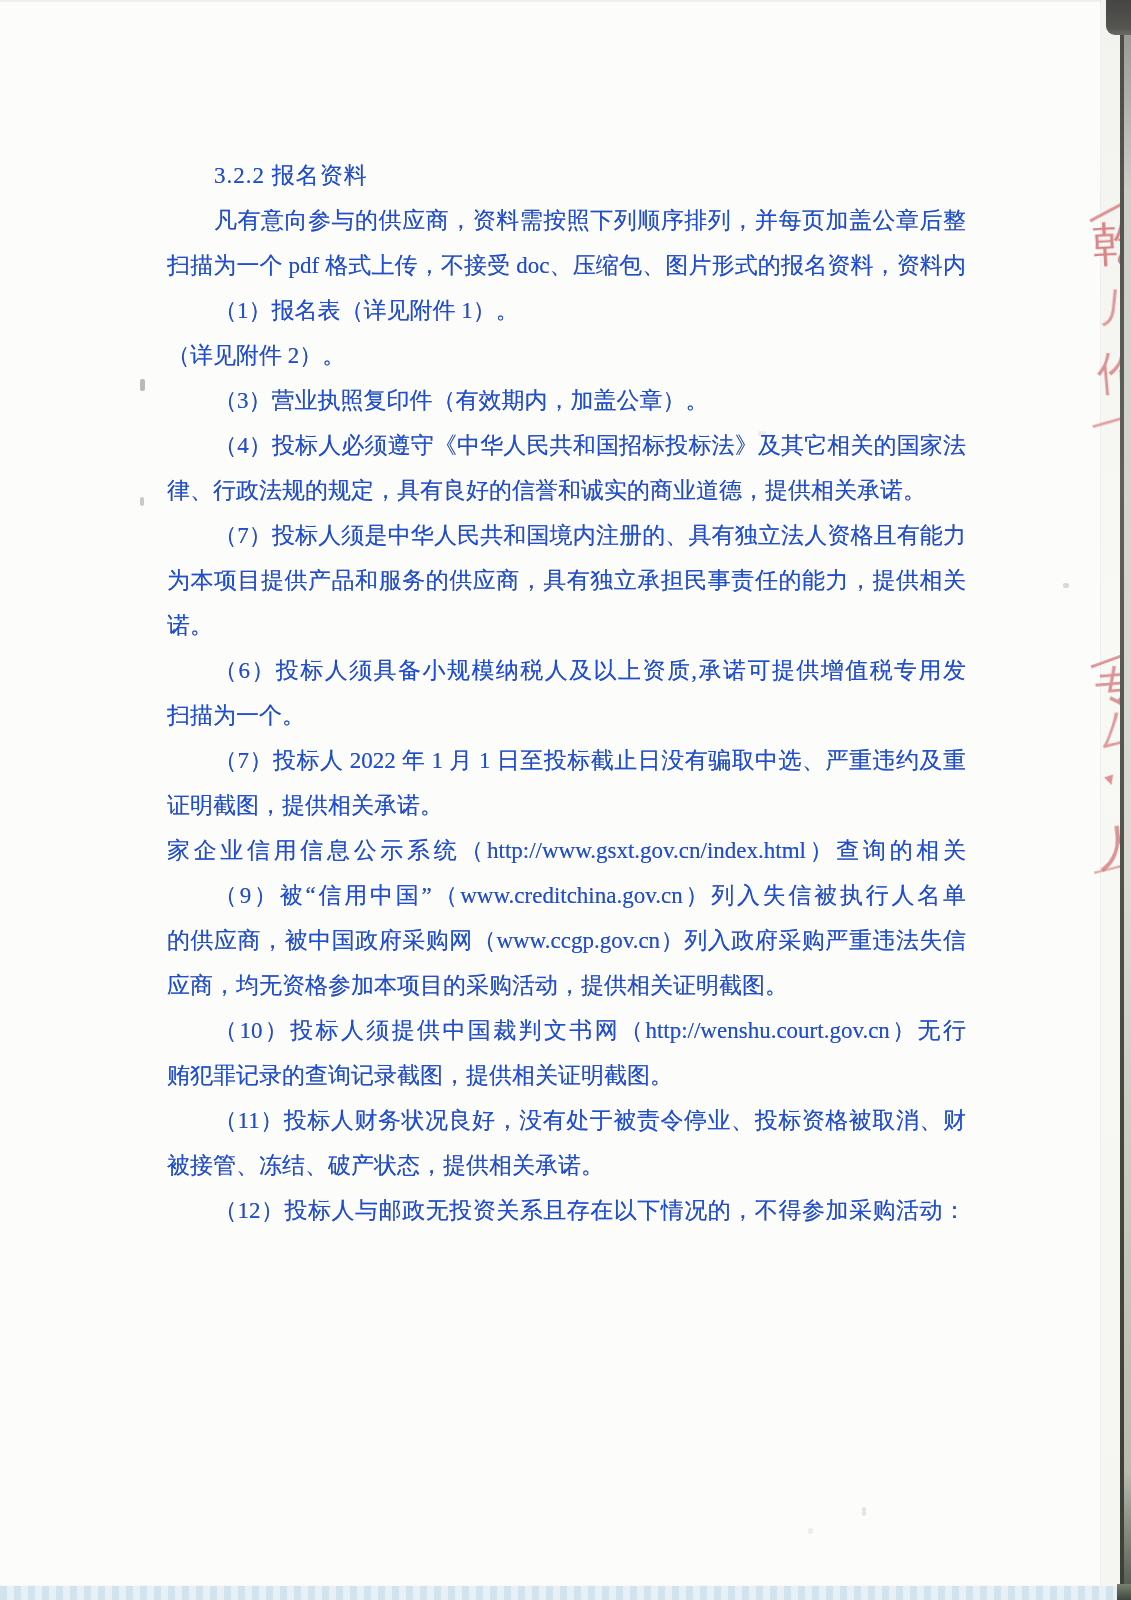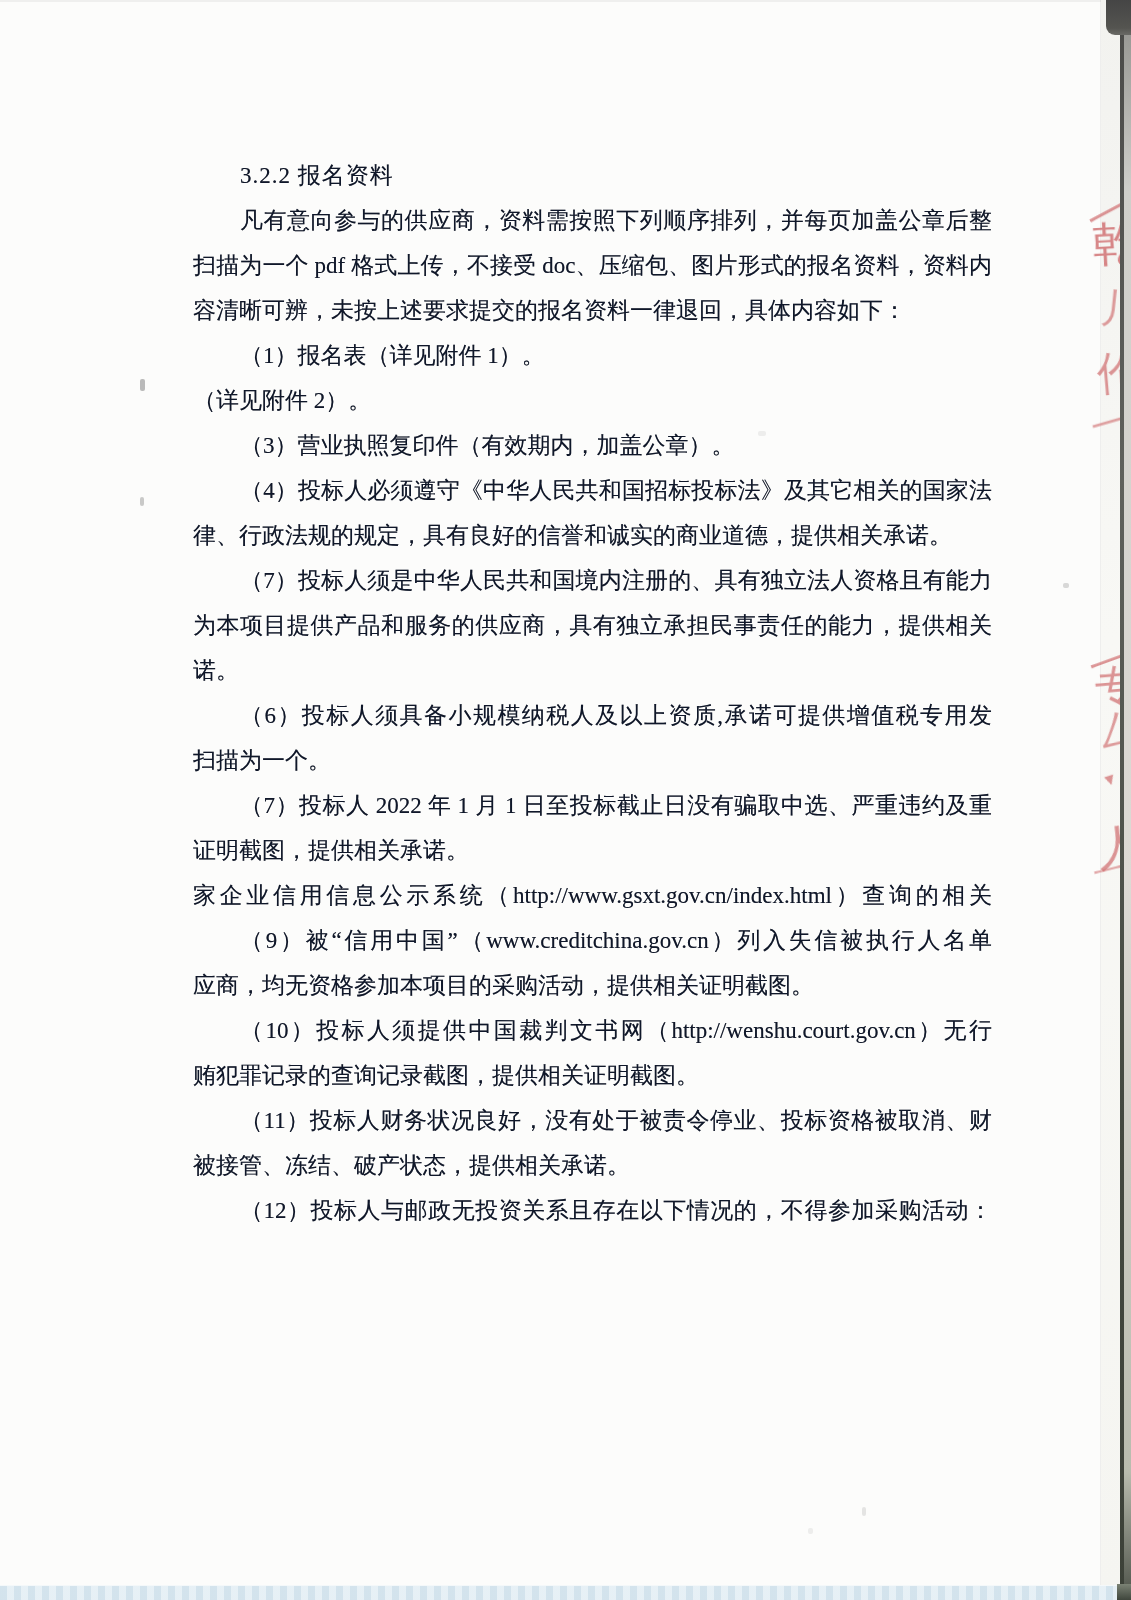--- a/index.html
+++ b/index.html
@@ -16,23 +16,22 @@
     overflow:hidden;
   }
   
   .top-hairline{
     position:absolute;left:0;top:0;width:1131px;height:2px;
     background:rgba(0,0,0,0.05);
   }
   
   .text-block{
     position:absolute;left:167px;top:153px;width:799px;
-    font-size:23px;color:#0f172a;
+    font-size:23px;color:#1d4ed8;
     text-shadow:0 0 0.5px rgba(40,40,40,0.5);
-    margin-left:26px;
   }
   .line{
     height:45px;line-height:45px;
     text-align:justify;
     overflow:hidden;
     white-space:nowrap;
   }
   .line.j{
     white-space:normal;
     text-align-last:justify;
@@ -94,35 +93,35 @@
 </head>
 <body>
 
 <div class="page">
   <div class="top-hairline"></div>
 
   <div class="text-block">
       <div class="line indent heading">3.2.2 报名资料</div>
       <div class="line indent j">凡有意向参与的供应商，资料需按照下列顺序排列，并每页加盖公章后整体</div>
       <div class="line j">扫描为一个 pdf 格式上传，不接受 doc、压缩包、图片形式的报名资料，资料内</div>
-      <div class="line">容清晰可辨，未按上述要求提交的报名资料一律退回，具体内容如下：</div>
       <div class="line indent">（1）报名表（详见附件 1）。</div>
       <div class="line">（详见附件 2）。</div>
       <div class="line indent">（3）营业执照复印件（有效期内，加盖公章）。</div>
       <div class="line indent j">（4）投标人必须遵守《中华人民共和国招标投标法》及其它相关的国家法</div>
       <div class="line">律、行政法规的规定，具有良好的信誉和诚实的商业道德，提供相关承诺。</div>
       <div class="line indent j">（7）投标人须是中华人民共和国境内注册的、具有独立法人资格且有能力</div>
       <div class="line j">为本项目提供产品和服务的供应商，具有独立承担民事责任的能力，提供相关承</div>
       <div class="line">诺。</div>
       <div class="line indent j">（6）投标人须具备小规模纳税人及以上资质,承诺可提供增值税专用发票，</div>
       <div class="line">扫描为一个。</div>
       <div class="line indent j">（7）投标人 2022 年 1 月 1 日至投标截止日没有骗取中选、严重违约及重大</div>
       <div class="line">证明截图，提供相关承诺。</div>
       <div class="line j">家企业信用信息公示系统（http://www.gsxt.gov.cn/index.html）查询的相关</div>
       <div class="line indent j">（9）被“信用中国”（www.creditchina.gov.cn）列入失信被执行人名单</div>
+      <div class="line j">的供应商，被中国政府采购网（www.ccgp.gov.cn）列入政府采购严重违法失信</div>
       <div class="line">应商，均无资格参加本项目的采购活动，提供相关证明截图。</div>
       <div class="line indent j">（10）投标人须提供中国裁判文书网（http://wenshu.court.gov.cn）无行</div>
       <div class="line">贿犯罪记录的查询记录截图，提供相关证明截图。</div>
       <div class="line indent j">（11）投标人财务状况良好，没有处于被责令停业、投标资格被取消、财产</div>
       <div class="line">被接管、冻结、破产状态，提供相关承诺。</div>
       <div class="line indent j">（12）投标人与邮政无投资关系且存在以下情况的，不得参加采购活动：邮</div>
     </div>
 
   <div class="stamp-layer">
       <span class="stamp" style="left: 1087px; top: 193px; font-size: 42px; color: rgb(207, 106, 108); opacity: 0.7; transform: rotate(-28deg);">一</span>

